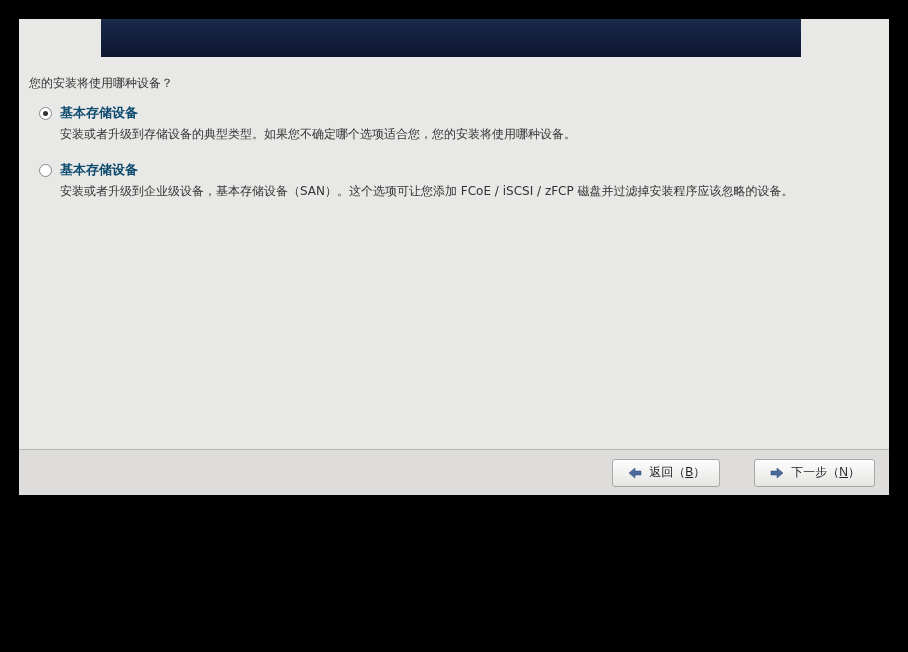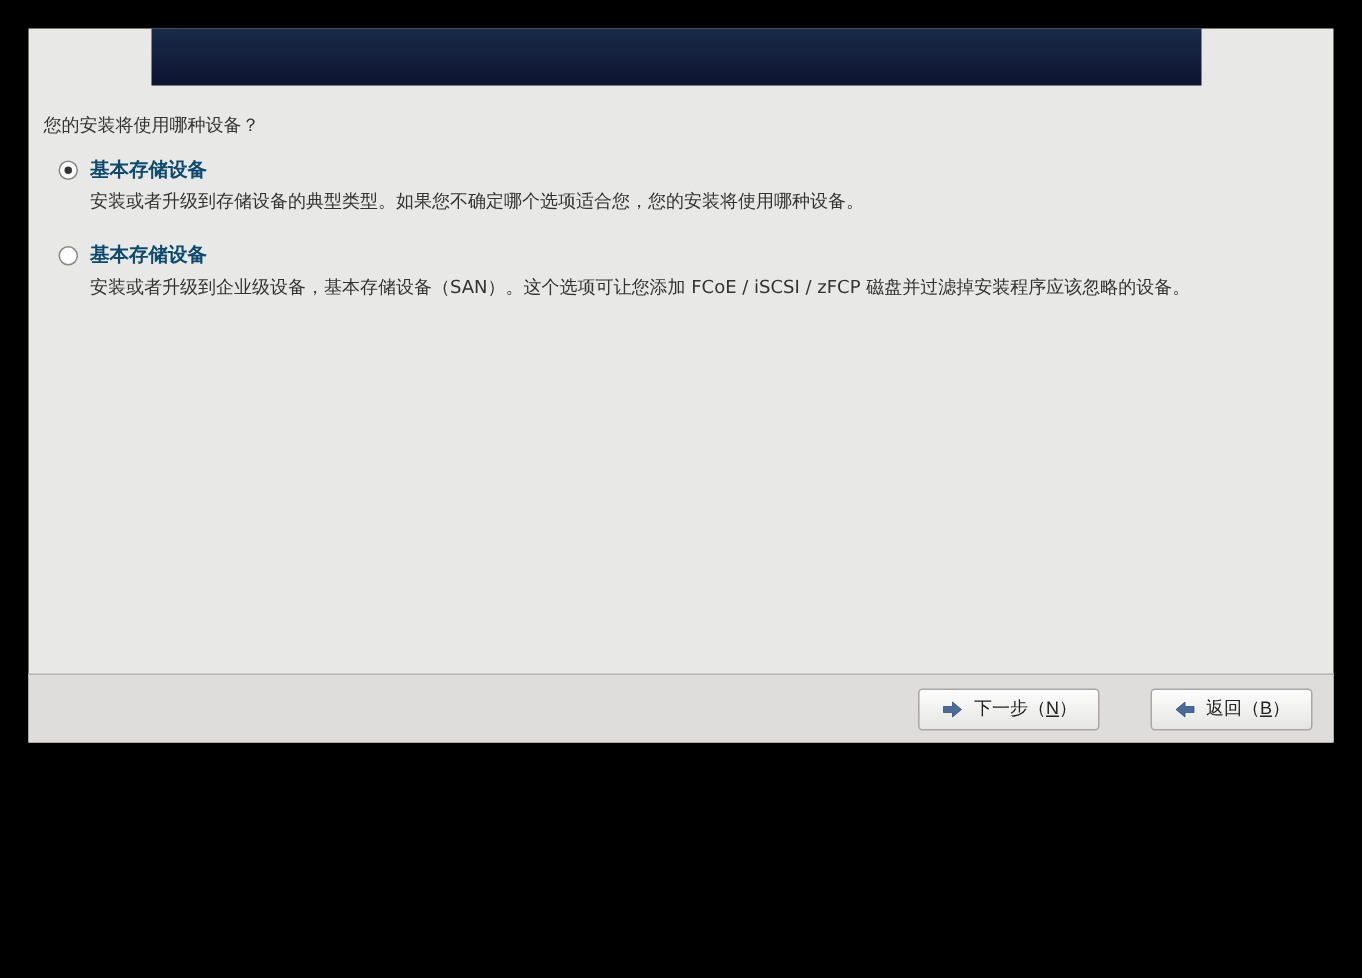--- a/index.html
+++ b/index.html
@@ -145,29 +145,29 @@
           <div class="radio-title">基本存储设备</div>
           <div class="radio-desc">安装或者升级到企业级设备，基本存储设备（SAN）。这个选项可让您添加 FCoE / iSCSI / zFCP 磁盘并过滤掉安装程序应该忽略的设备。</div>
         </div>
       </div>
 
     </div>
   </div>
 
   <div class="footer">
     <button class="nav-button">
+      <span class="arrow-left">
+        <svg viewBox="0 0 16 12">
+            <path d="M8 1 L2 6 L8 11 L8 8 L14 8 L14 4 L8 4 Z" fill="#4a6a9a" stroke="#2a4a7a" stroke-width="0.5"></path>
+          </svg>
+      </span>
+      <span><span>返回（</span><span class="underline">B</span><span>）</span></span>
+    </button>
+    <button class="nav-button">
       <span class="arrow-right">
         <svg viewBox="0 0 16 12">
             <path d="M8 1 L14 6 L8 11 L8 8 L2 8 L2 4 L8 4 Z" fill="#4a6a9a" stroke="#2a4a7a" stroke-width="0.5"></path>
           </svg>
       </span>
       <span><span>下一步（</span><span class="underline">N</span><span>）</span></span>
     </button>
-    <button class="nav-button">
-      <span class="arrow-left">
-        <svg viewBox="0 0 16 12">
-            <path d="M8 1 L2 6 L8 11 L8 8 L14 8 L14 4 L8 4 Z" fill="#4a6a9a" stroke="#2a4a7a" stroke-width="0.5"></path>
-          </svg>
-      </span>
-      <span><span>返回（</span><span class="underline">B</span><span>）</span></span>
-    </button>
   </div>
 </div>
 
 </body></html>

